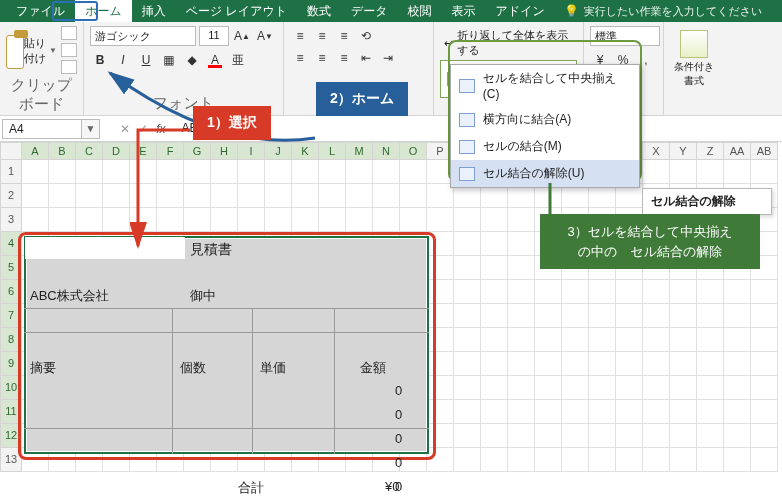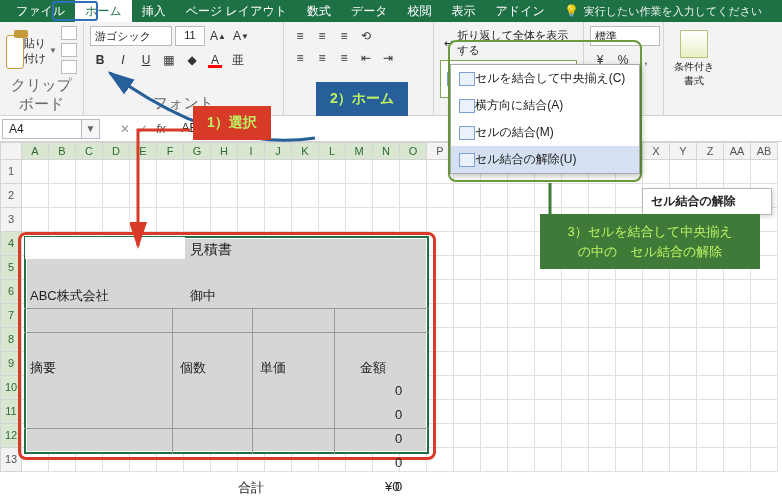--- a/index.html
+++ b/index.html
@@ -13,34 +13,34 @@
   .ribbon { height: 94px; background: #f3f3f3; border-bottom: 1px solid #d4d4d4; display: flex; position: relative; }
   .group { border-right: 1px solid #d4d4d4; padding: 4px 6px 2px 6px; display: flex; flex-direction: column; justify-content: space-between; }
   .group-label { text-align: center; font-size: 15px; color: #666; padding-top: 2px; }
   .paste { display: flex; flex-direction: row; align-items: center; }
   .paste-icon { width: 30px; height: 34px; background: linear-gradient(#fff,#fff); border: 1px solid #c59a3a; border-radius: 3px; position: relative; margin-top: 4px; }
   .paste-icon::before { content:""; position:absolute; top:-6px; left:7px; width:14px; height:8px; background:#c59a3a; border-radius:2px; }
   .mini-btns { display:flex; flex-direction:column; gap:3px; margin-left:4px; }
   .mini { width:16px; height:14px; border:1px solid #bbb; background:#fff; }
   .paste-row { display:flex; }
   .font-row { display:flex; gap:3px; align-items:center; margin-bottom:4px; }
-  .font-name { width:82px; height:20px; border:1px solid #bbb; background:#fff; padding:2px 4px; font-size:11px; }
+  .font-name { width:106px; height:20px; border:1px solid #bbb; background:#fff; padding:2px 4px; font-size:11px; }
   .font-size { width:30px; height:20px; border:1px solid #bbb; background:#fff; padding:2px 2px; font-size:11px; text-align:center; }
   .ico { width:20px; height:20px; border:1px solid transparent; display:flex; align-items:center; justify-content:center; font-size:12px; color:#333; cursor:pointer; }
   .ico.bold { font-weight:bold; }
   .ico.italic { font-style:italic; }
   .ico.underline { text-decoration: underline; }
   .align-grid { display:flex; flex-direction:column; gap:2px; }
   .align-row { display:flex; gap:2px; }
   .colorbar { width:14px; height:3px; background:#f00; margin-top:-2px;}
   .wrap-text-row { display:flex; align-items:center; gap:4px; font-size:11px; color:#222; padding:2px 4px; }
   .merge-row { display:flex; align-items:center; gap:4px; font-size:11px; padding:3px 6px; background:#fff; border:1px solid #7fa556; }
   .merge-menu { position:absolute; top:64px; left:450px; width:190px; background:#fff; border:1px solid #a9a9a9; box-shadow:2px 2px 6px rgba(0,0,0,.25); z-index:40; }
   .merge-frame { position:absolute; top:40px; left:448px; width:194px; height:142px; border:2px solid #6b9a3f; border-radius:8px; z-index:39; pointer-events:none; }
-  .merge-item { display:flex; align-items:center; padding:5px 8px; font-size:12px; }
+  .merge-item { display:flex; align-items:center; gap:8px; padding:5px 8px; font-size:12px; }
   .merge-item:hover, .merge-item.hovered { background:#d5e1f2; }
   .merge-ico { width:16px; height:14px; border:1px solid #7d9fd3; background:#eaf1fb; }
   .num-fmt { width:70px; height:20px; border:1px solid #bbb; background:#fff; font-size:11px; padding:2px 4px; }
   .style-btn { display:flex; flex-direction:column; align-items:center; font-size:11px; gap:2px; margin-top:4px; }
   .style-ico { width:28px; height:28px; border:1px solid #b8c47a; background:linear-gradient(#fff,#e8f0c8); }
   .formula-bar { height:26px; background:#fff; border-bottom:1px solid #d4d4d4; display:flex; align-items:center; position:relative; }
   .namebox { width:80px; height:20px; border:1px solid #bbb; background:#fff; margin-left:2px; padding:2px 6px; font-size:12px; display:flex; align-items:center; }
   .namebox-dd { width:18px; height:20px; border:1px solid #bbb; border-left:none; background:#f6f6f6; display:flex; align-items:center; justify-content:center; color:#666; font-size:10px; }
   .fx-area { display:flex; align-items:center; gap:8px; margin-left:20px; color:#777; }
   .fx-value { color:#222; margin-left:8px; }
@@ -49,21 +49,21 @@
   .corner { width:22px; height:18px; border:1px solid #d4d4d4; background:#f3f3f3; }
   .col-h { width:27px; height:18px; border:1px solid #d4d4d4; border-left:none; background:#f3f3f3; text-align:center; font-size:11px; color:#555; line-height:16px;}
   .col-h.sel { background:#d8e6d2; color:#2f6b2f; }
   .row { display:flex; height:24px; }
   .row-h { width:22px; border:1px solid #d4d4d4; border-top:none; background:#f3f3f3; text-align:center; font-size:11px; color:#555; line-height:22px; }
   .row-h.sel { background:#d8e6d2; color:#2f6b2f; }
   .cell { width:27px; height:24px; border:1px solid #e0e0e0; border-top:none; border-left:none; }
   .sel-area { position:absolute; background:#d6d6d6; border:2px solid #1e7145; z-index:5; }
   .sel-inner-shadow { box-shadow: inset 0 0 0 1px #fff; }
   .red-frame { position:absolute; border:3px solid #d73a27; border-radius:8px; z-index:7; pointer-events:none; }
-  .callout { position:absolute; color:#bef264; font-weight:bold; font-size:14px; padding:8px 14px; z-index:60; }
+  .callout { position:absolute; color:#ffffff; font-weight:bold; font-size:14px; padding:8px 14px; z-index:60; }
   .callout.red { background:#d73a27;margin-left:9px; }
   .callout.blue { background:#265f9a; }
   .callout.green { background:#3f7a39; text-align:center; line-height:1.5; font-weight:normal; font-size:13px; }
   svg.arrow { position:absolute; z-index:55; pointer-events:none; }
   .overlay-text { position:absolute; font-size:13px; color:#222; z-index:8; white-space:nowrap;margin-top:47px; }
   .thin-line { position:absolute; background:#999; z-index:6; }
   .tooltip { position:absolute; background:#fff; border:1px solid #b8b8b8; padding:4px 8px; font-size:12px; z-index:45; box-shadow:2px 2px 4px rgba(0,0,0,.15); }
 </style>
 </head>
 <body>

